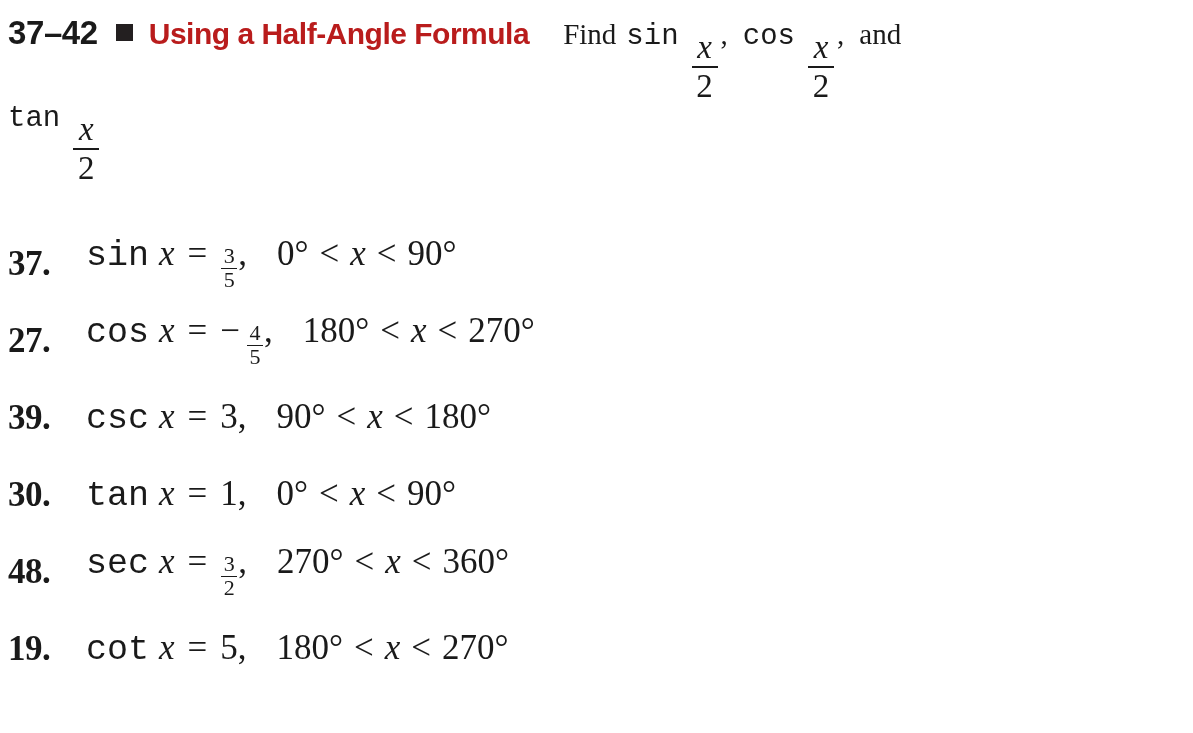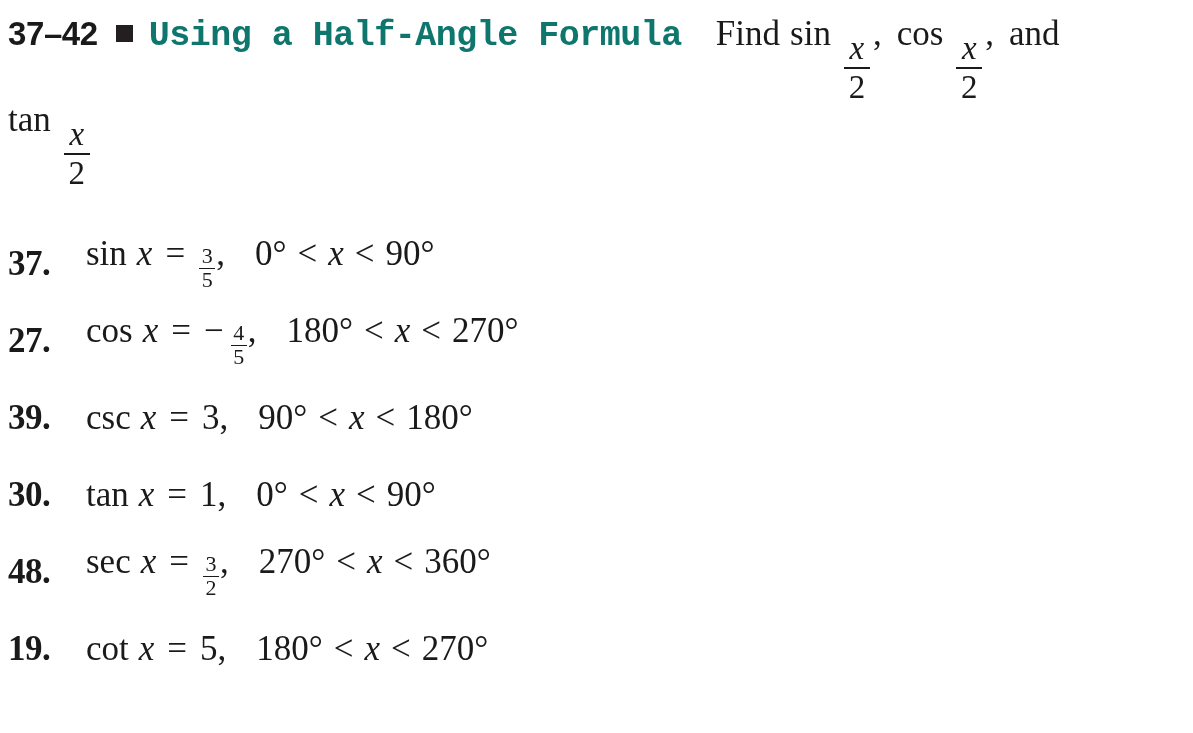--- a/index.html
+++ b/index.html
@@ -53,45 +53,45 @@
     width: 17px;
     height: 17px;
     background: #231f20;
     margin: 0 16px 0 18px;
     position: relative;
     top: -3px;
     flex: 0 0 auto;
   }
 
   .section-title {
-    font-family: Liberation Mono, monospace;
+    font-family: Liberation Sans, sans-serif;
     font-weight: bold;
-    font-size: 35px;
+    font-size: 30px;
     letter-spacing: -0.5px;
-    color: #0f766e;
+    color: #b91c1c;
   }
 
   .dir-text {
     font-family: "Liberation Serif", "DejaVu Serif", serif;
-    font-size: 35px;
+    font-size: 29px;
     color: #1a1a1a;
   }
 
   .gap-after-title { display: inline-block; width: 34px; flex: 0 0 auto; }
   .sp { display: inline-block; width: 10px; flex: 0 0 auto; }
   .sp-wide { display: inline-block; width: 15px; flex: 0 0 auto; }
 
   .mathvar {
     font-style: italic;
     font-family: "Liberation Serif", "DejaVu Serif", serif;
   }
 
   .func {
     font-style: normal;
-    font-family: Liberation Serif, serif;
+    font-family: Liberation Mono, monospace;
   }
 
   
   .dfrac {
     display: inline-flex;
     flex-direction: column;
     align-items: center;
     vertical-align: middle;
     position: relative;
     top: 14px;

